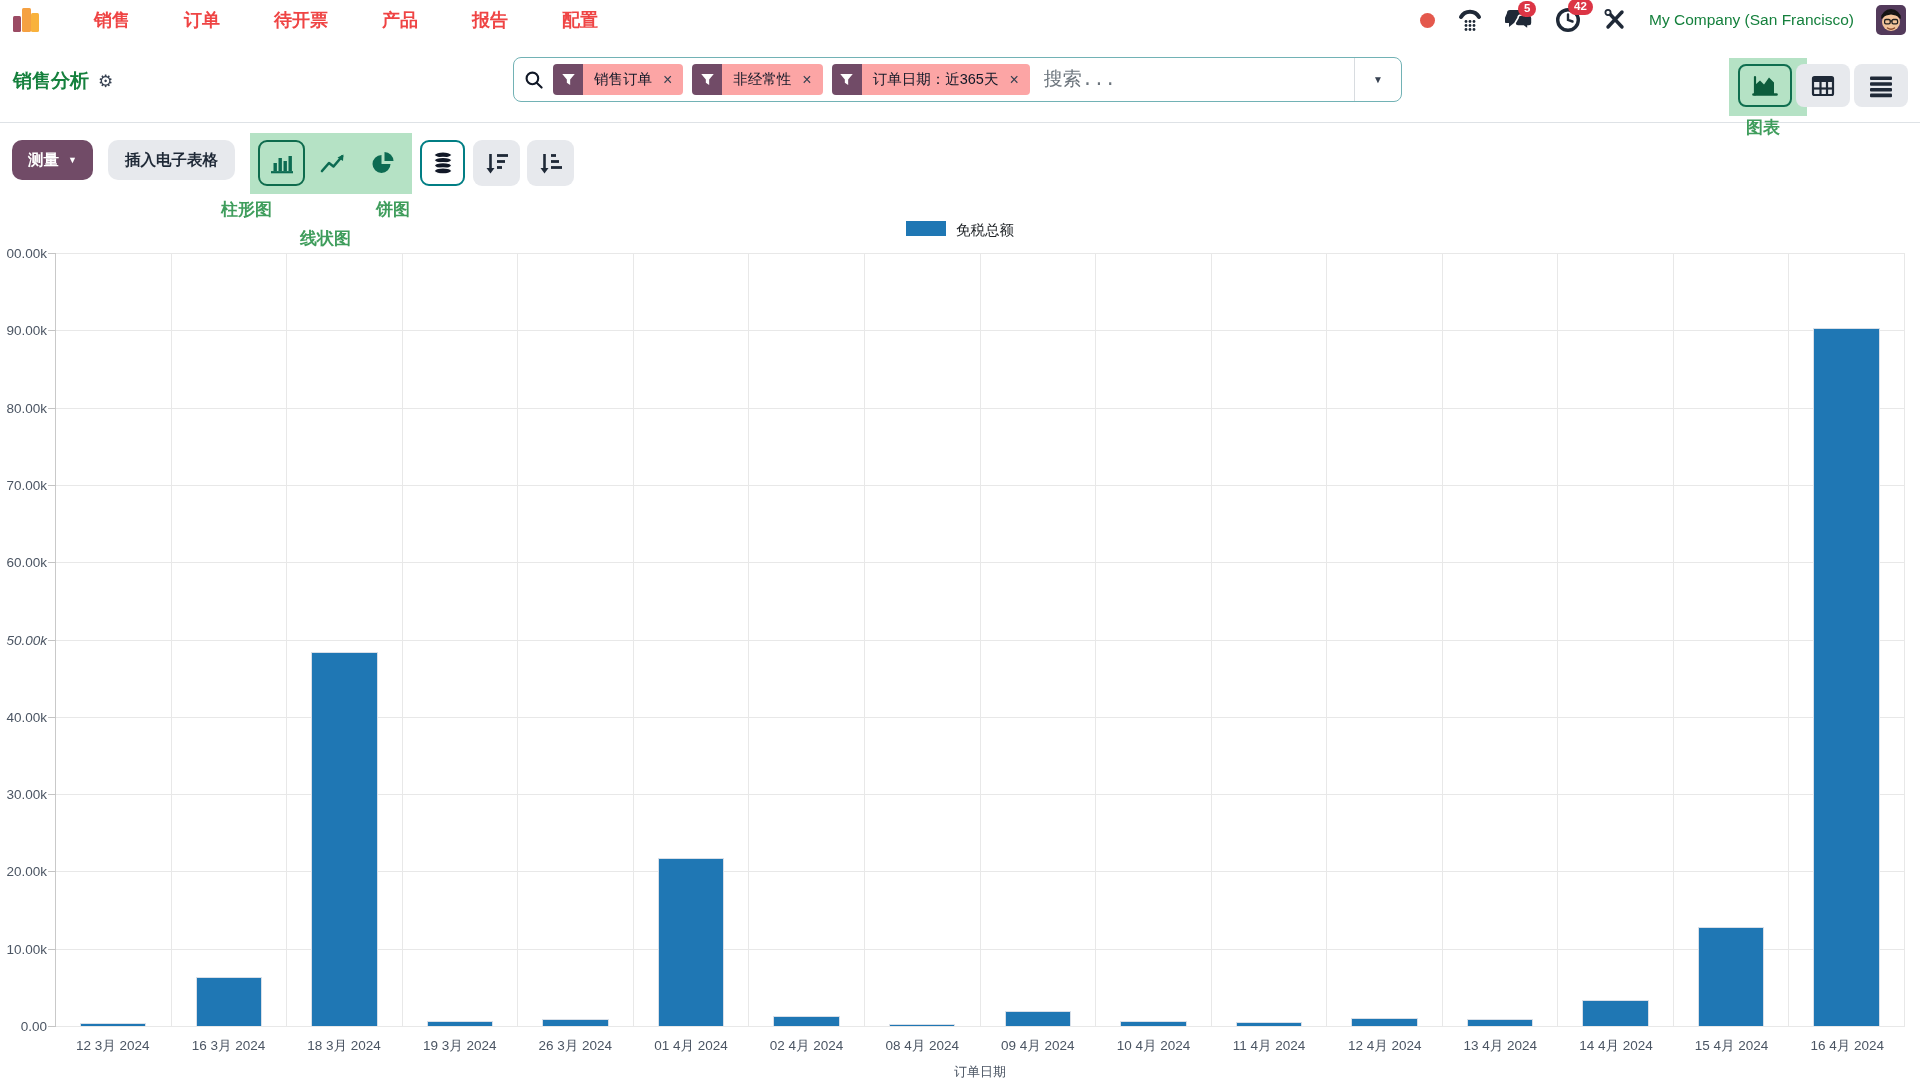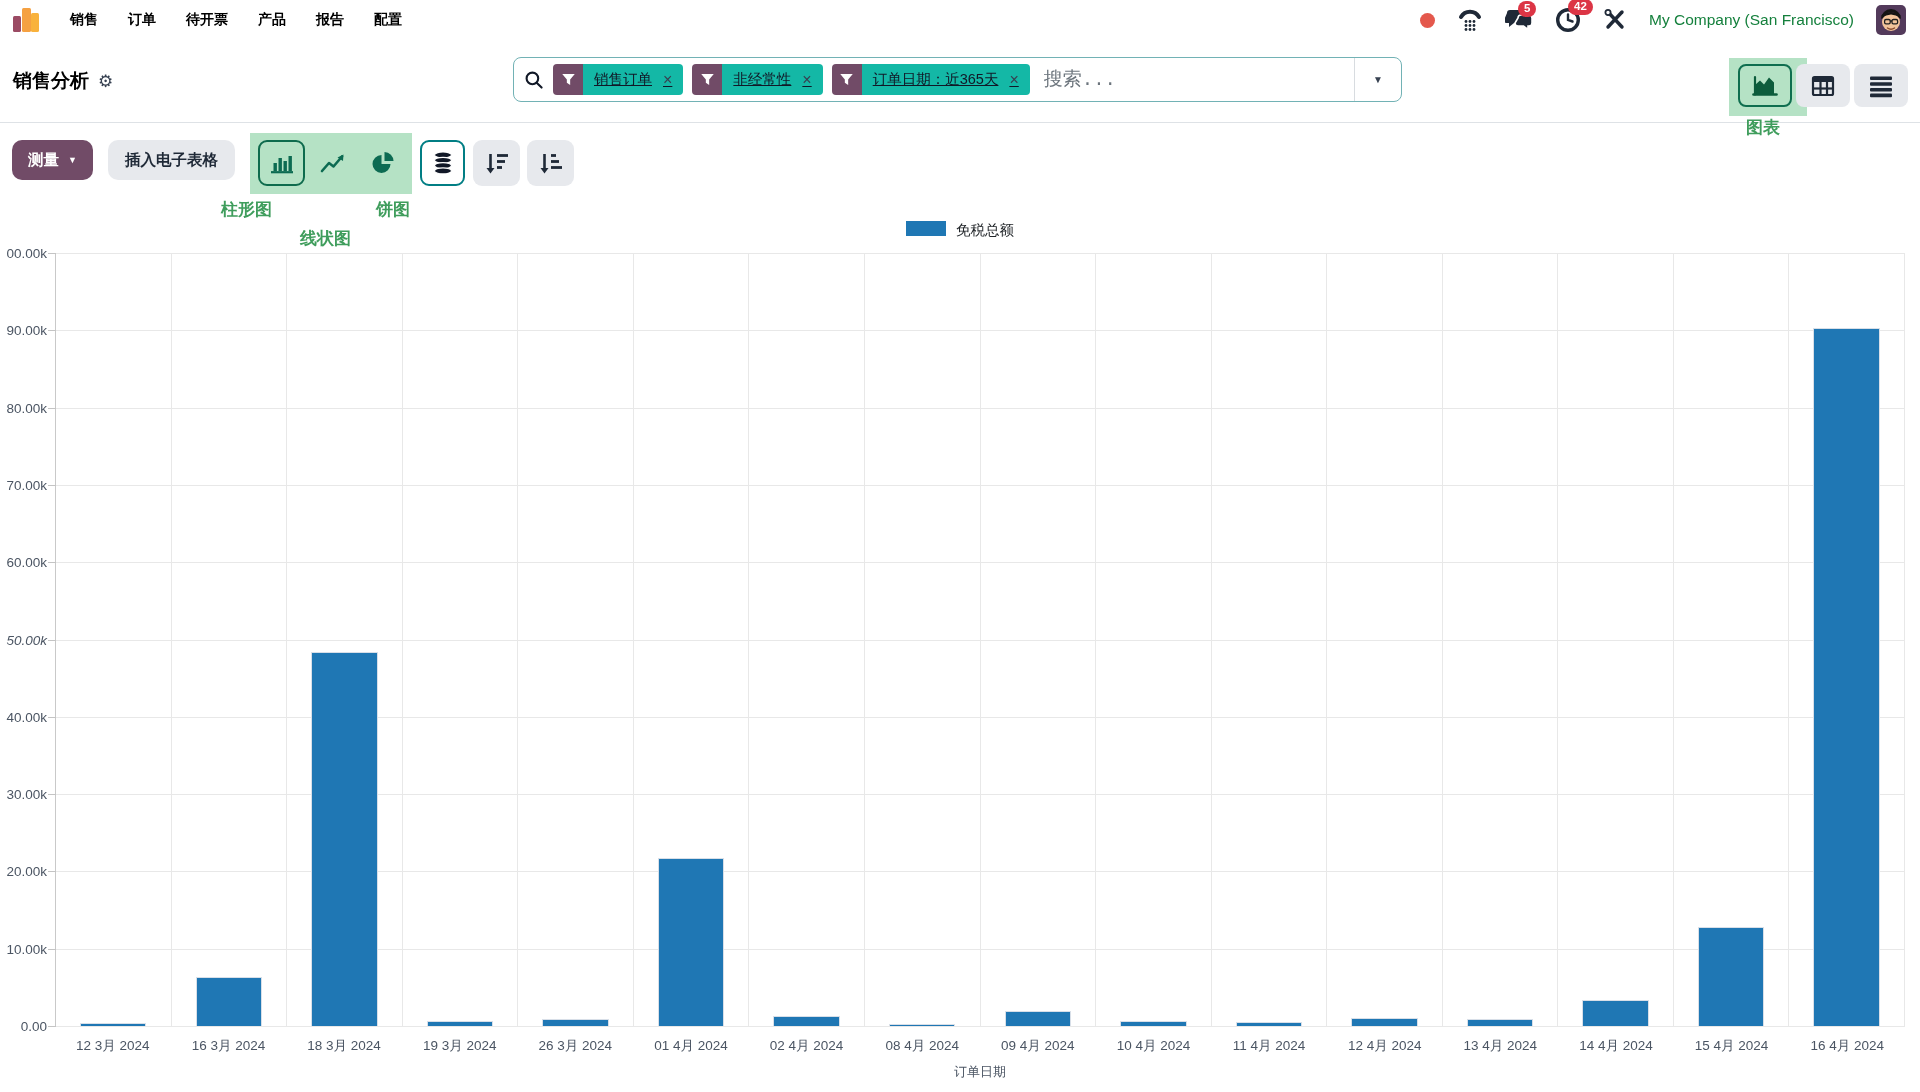--- a/index.html
+++ b/index.html
@@ -6,41 +6,41 @@
   body {
     margin:0; width:1920px; height:1092px; position:relative; overflow:hidden;
     background:#fff; color:#111827;
     font-family:"Liberation Sans","DejaVu Sans",sans-serif;
   }
   
   .navbar { position:absolute; top:0; left:0; right:0; height:40px;
     display:flex; align-items:center; justify-content:space-between; padding:0 14px 0 10px; }
   .nav-left { display:flex; align-items:center; gap:30px; }
   .logo { display:flex; align-items:flex-end; gap:1px; height:28px; }
-  .nav-item { font-size:14px; font-weight:600; color:#000000; cursor:pointer; white-space:nowrap; }
+  .nav-item { font-size:18px; font-weight:600; color:#ef4444; cursor:pointer; white-space:nowrap;margin-left:24px; }
   .nav-right { display:flex; align-items:center; gap:22px; }
   .nav-ic { position:relative; display:flex; align-items:center; cursor:pointer; }
   .badge { position:absolute; top:-8px; left:13px; background:#dc3545; color:#fff;
     font-size:11.5px; font-weight:700; border-radius:999px; padding:2px 6px; line-height:1; }
   .red-dot { width:15px; height:15px; border-radius:50%; background:#e4584c; }
   .company { font-size:15.5px; color:#15803d; cursor:pointer; white-space:nowrap; }
   .avatar { width:30px; height:30px; border-radius:5px; overflow:hidden; cursor:pointer; }
 
   
   .control-panel { position:absolute; top:40px; left:0; right:0; height:83px;
     border-bottom:1px solid #dee2e6; }
   .title-row { position:absolute; left:13px; top:28px; display:flex; align-items:center; gap:9px; }
-  .page-title { font-size:19px; font-weight:700; color:#000000; }
+  .page-title { font-size:19px; font-weight:700; color:#15803d; }
   .gear { font-size:17px; color:#374151; cursor:pointer; }
   .search-box { position:absolute; left:513px; top:17px; width:889px; height:45px;
     border:1px solid #72b2b5; border-radius:8px; display:flex; align-items:center; padding-left:10px; background:#fff; }
   .facet { display:flex; align-items:stretch; height:31px; border-radius:4px; overflow:hidden; margin-left:9px; flex:none; cursor:pointer; }
   .facet-icon { width:30px; background:#714B67; display:flex; align-items:center; justify-content:center; }
-  .facet-body { background:#14b8a6; display:flex; align-items:center; gap:11px; padding:0 11px;
-    font-size:14.5px; color:#111827; white-space:nowrap;text-decoration:underline; }
+  .facet-body { background:#fca5a5; display:flex; align-items:center; gap:11px; padding:0 11px;
+    font-size:14.5px; color:#111827; white-space:nowrap; }
   .facet-x { color:#374151; font-size:16px; line-height:1; cursor:pointer; }
   .search-input { flex:1; border:none; outline:none; font-size:19px; margin-left:12px; min-width:40px; color:#111; background:transparent;font-family:Liberation Mono, monospace; }
   .search-input::placeholder { color:#6c757d; }
   .search-caret { width:47px; align-self:stretch; border-left:1px solid #d8dcе0;
     border-left:1px solid #d8dce0; display:flex; align-items:center; justify-content:center;
     color:#374151; font-size:10px; cursor:pointer; }
   .view-switcher { position:absolute; top:24px; right:12px; display:flex; gap:4px; }
   .vs-btn { width:54px; height:43px; background:#e7e9ed; border-radius:8px;
     display:flex; align-items:center; justify-content:center; cursor:pointer; }
   .vs-btn.active { background:transparent; border:2px solid #0f6e4f; }

